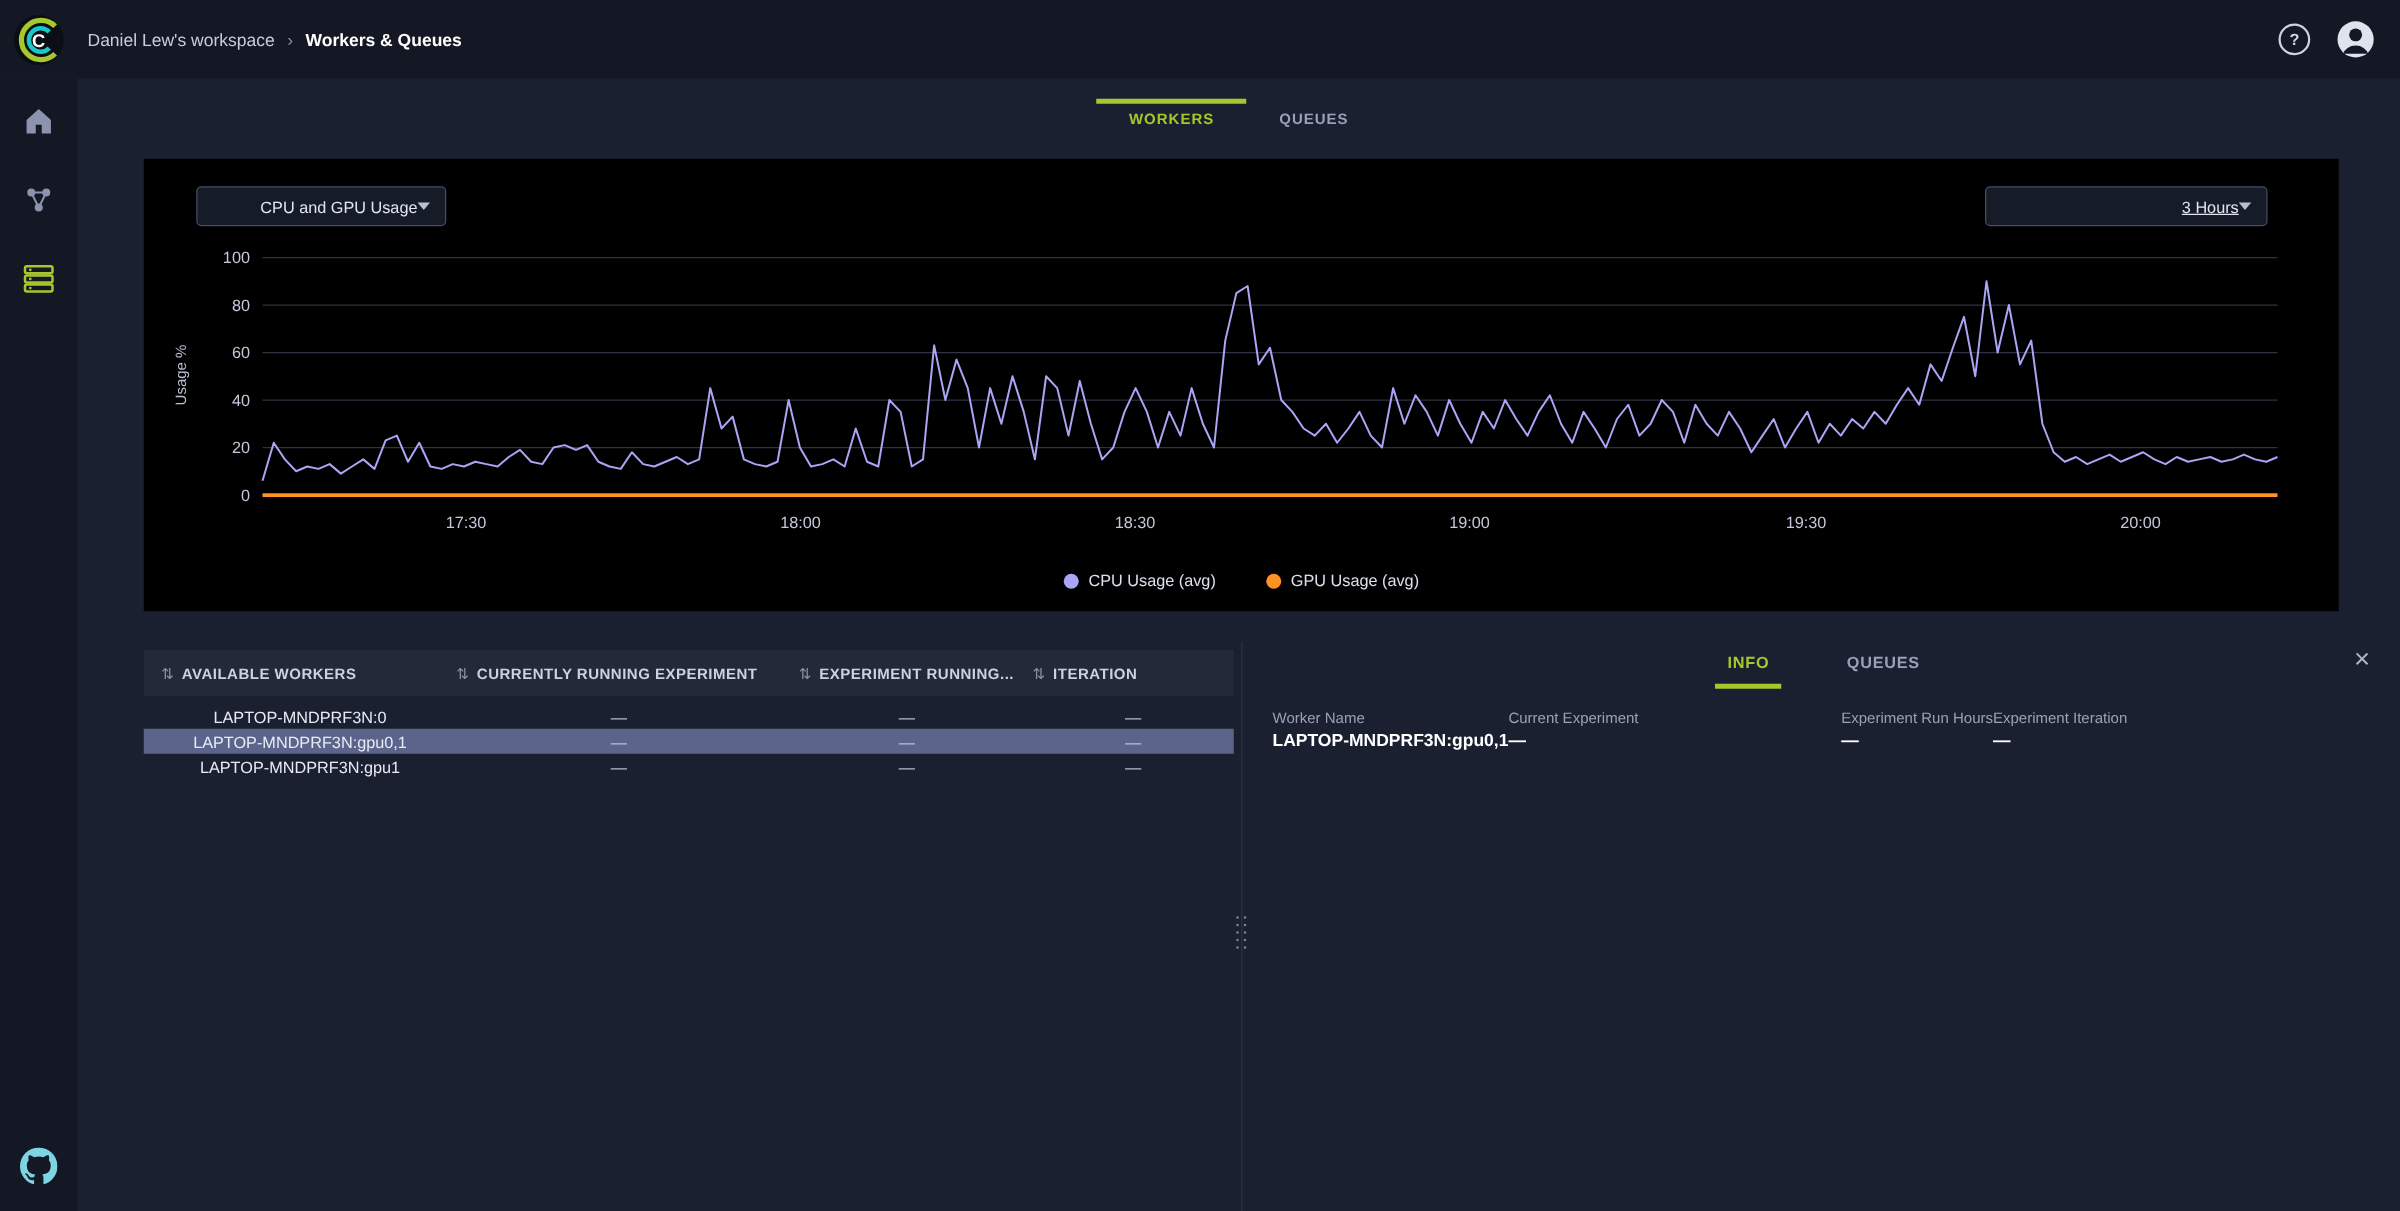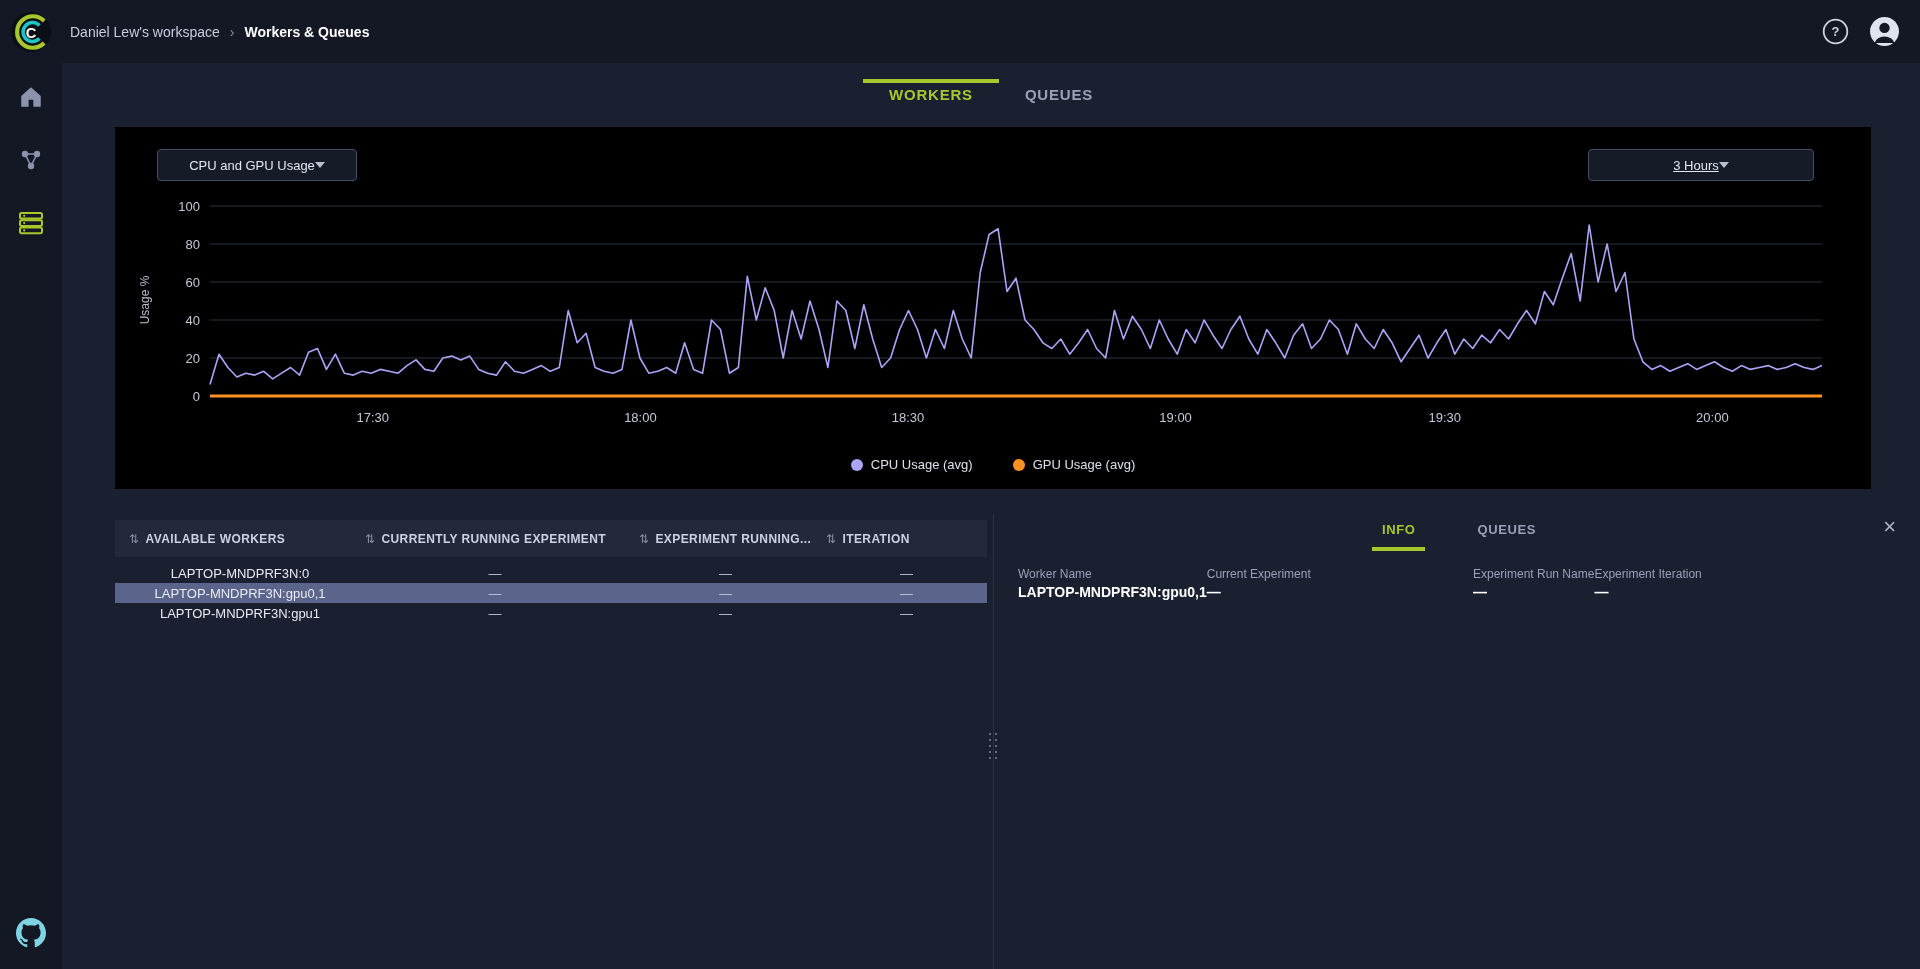--- a/index.html
+++ b/index.html
@@ -22,27 +22,27 @@
   .topbar-right { margin-left:auto; display:flex; align-items:center; gap:20px; padding-right:20px; }
   .top-icon { cursor:pointer; display:flex; align-items:center; }
 
   
   .sidebar { position:absolute; left:0; top:63px; width:62px; height:906px; background:#141824; display:flex; flex-direction:column; align-items:center; padding-top:14px; }
   .side-icon { width:40px; height:40px; display:flex; align-items:center; justify-content:center; margin-bottom:23px; cursor:pointer; border-radius:6px; }
   .side-github { margin-top:auto; margin-bottom:16px; }
 
   
   .main-tabs { position:absolute; left:62px; top:63px; width:1858px; height:47px; display:flex; justify-content:center; }
-  .main-tab { position:relative; padding:0 26px; display:flex; align-items:center; justify-content:flex-start; font-size:15px; font-weight:bold; letter-spacing:.8px; color:#9aa0b8; cursor:pointer;margin-top:16px; }
+  .main-tab { position:relative; padding:0 26px; display:flex; align-items:center; justify-content:flex-start; font-size:12px; font-weight:bold; letter-spacing:.8px; color:#9aa0b8; cursor:pointer;margin-top:16px; }
   .main-tab.active { color:#a6c82d; }
   .main-tab.active::before { content:""; position:absolute; top:0; left:0; right:0; height:4px; background:#a6c82d; }
 
   
   .chart-panel { position:absolute; left:115px; top:127px; width:1756px; height:362px; background:#000000; }
-  .dropdown { position:absolute; height:32px; background:#161b28; border:1px solid #454c66; border-radius:4px; display:flex; align-items:center; justify-content:center; padding:0 12px; font-size:13px; color:#e2e6f0; cursor:pointer; }
+  .dropdown { position:absolute; height:32px; background:#161b28; border:1px solid #454c66; border-radius:4px; display:flex; align-items:center; justify-content:flex-end; padding:0 12px; font-size:13px; color:#e2e6f0; cursor:pointer; }
   .dd-metric { left:42px; top:22px; width:200px; }
   .dd-range { right:57px; top:22px; width:226px;text-decoration:underline; }
   .chev { width:0; height:0; border-left:5px solid transparent; border-right:5px solid transparent; border-top:6px solid #b9bed2; }
   .ylabel { position:absolute; left:-14px; top:165px; width:90px; height:16px; transform:rotate(-90deg); font-size:12px; color:#b9bed2; text-align:center; }
   .chart-svg { position:absolute; left:25px; top:55px; }
   .legend { position:absolute; left:0; right:0; top:330px; display:flex; justify-content:center; gap:40px;text-align:right; }
   .legend-item { display:flex; align-items:center; gap:8px; font-size:13px; color:#dde1ee; cursor:pointer; }
   .legend-dot { width:12px; height:12px; border-radius:50%; background:#888; }
 
   
@@ -264,21 +264,21 @@
         <div class="flabel">Worker Name</div>
         <div class="fvalue">LAPTOP-MNDPRF3N:gpu0,1</div>
       </div>
       <div class="field">
         <div class="flabel">Current Experiment</div>
         <div class="fvalue">—</div>
       </div>
     </div>
     <div class="fcol">
       <div class="field">
-        <div class="flabel">Experiment Run Name</div>
+        <div class="flabel">Experiment Run Hours</div>
         <div class="fvalue">—</div>
       </div>
       <div class="field">
         <div class="flabel">Experiment Iteration</div>
         <div class="fvalue">—</div>
       </div>
     </div>
   </div>
 </section>
 

